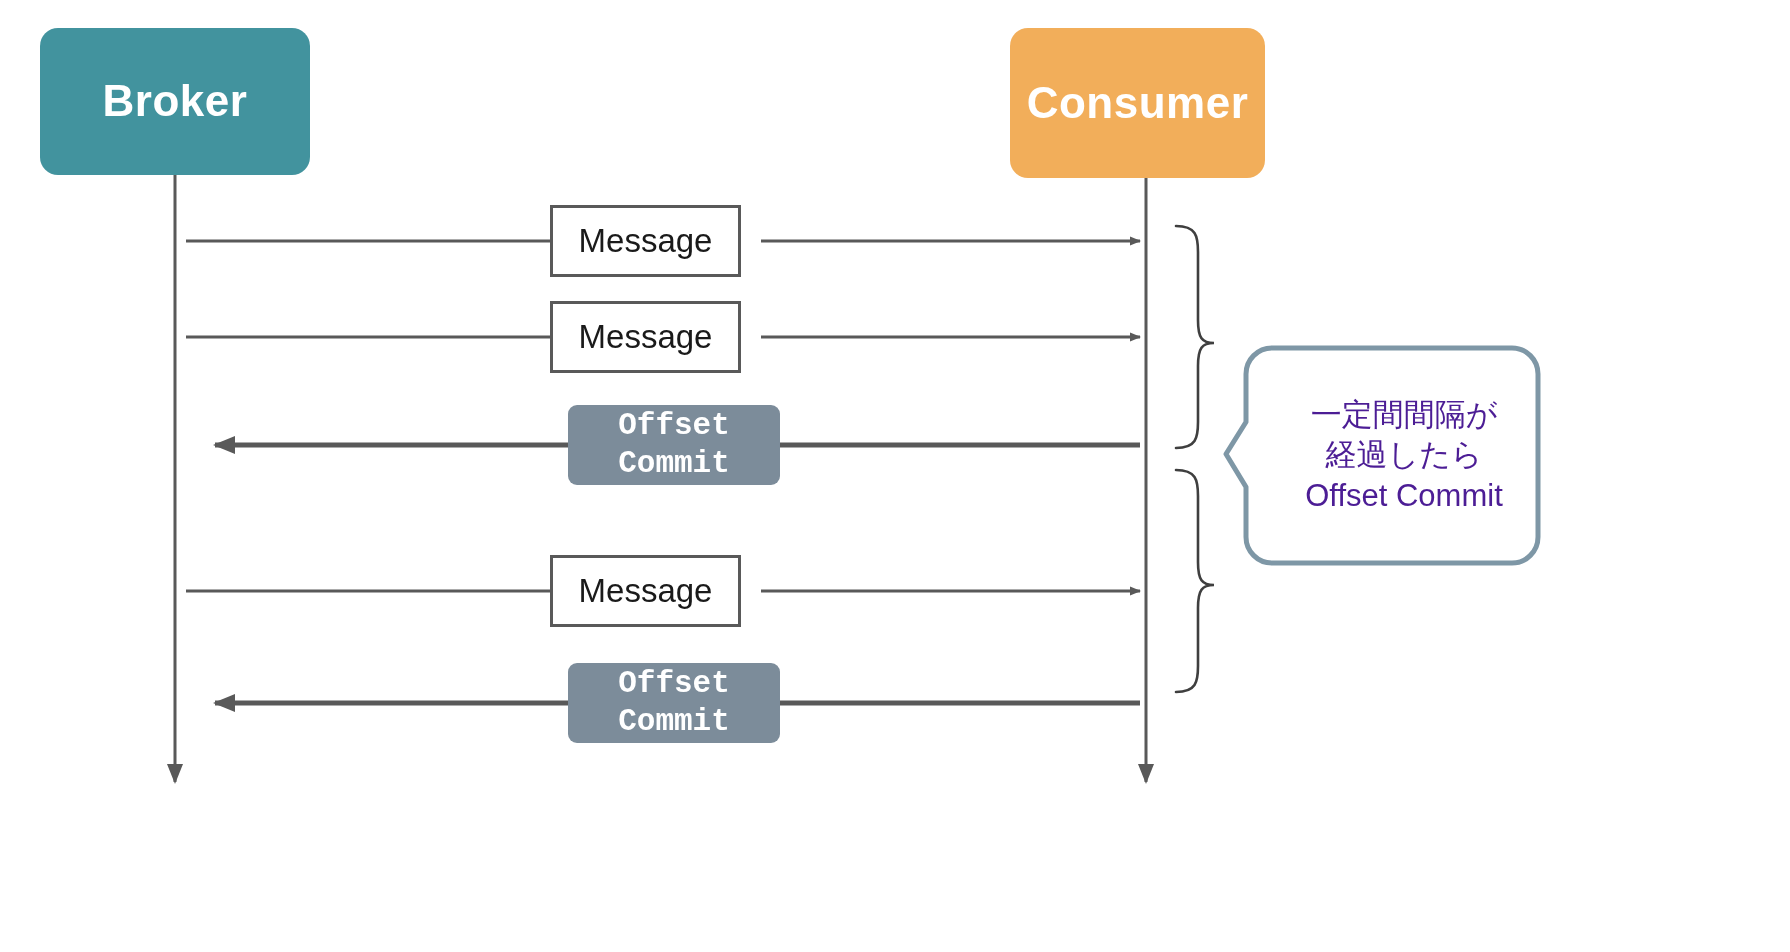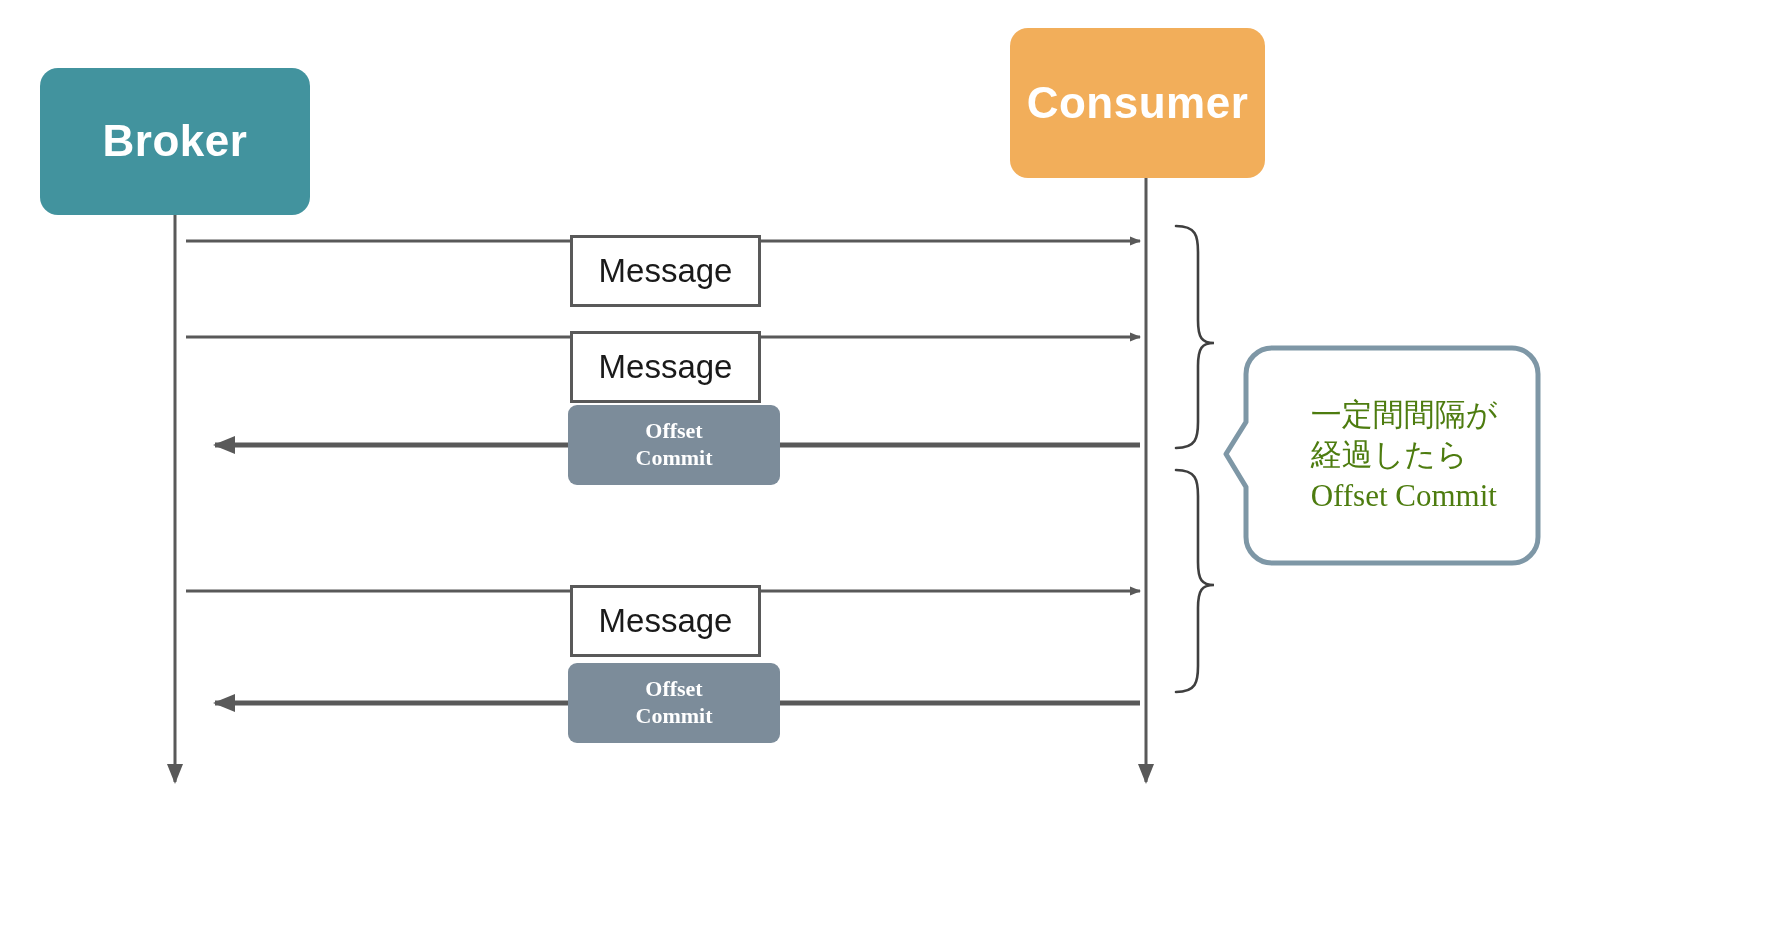--- a/index.html
+++ b/index.html
@@ -42,42 +42,40 @@
     letter-spacing: 0.5px;
     white-space: nowrap;
     font-family: "Liberation Sans", "DejaVu Sans", sans-serif;
   }
   #actor-broker {
     left: 40px;
     top: 28px;
     width: 270px;
     height: 147px;
     background: #42939E;
-    margin-top: 40px;
   }
   #actor-consumer {
     left: 1010px;
     top: 28px;
     width: 255px;
     height: 150px;
     background: #F2AE5A;
   }
   
   .msg-box {
     position: absolute;
     display: flex;
     align-items: center;
     justify-content: center;
     box-sizing: border-box;
     background: #ffffff;
     border: 3px solid #595959;
-    left: 570px;
+    left: 550px;
     width: 191px;
     height: 72px;
-    margin-top: 30px;
   }
   .msg-box .msg-text {
     color: #1a1a1a;
     font-size: 33px;
     line-height: 1.12;
     font-weight: normal;
     white-space: nowrap;
     font-family: "Liberation Sans", "DejaVu Sans", sans-serif;
   }
   
@@ -88,48 +86,48 @@
     justify-content: center;
     box-sizing: border-box;
     background: #7C8C9A;
     border-radius: 9px;
     left: 568px;
     width: 212px;
     height: 80px;
   }
   .commit-box .commit-text {
     color: #ffffff;
-    font-size: 22px;
+    font-size: 31px;
     font-weight: bold;
     line-height: 1.22;
     text-align: center;
-    font-family: Liberation Serif, serif;
+    font-family: Liberation Mono, monospace;
   }
   
   #callout-bubble {
     position: absolute;
     left: 1246px;
     top: 346px;
     width: 294px;
     height: 219px;
     box-sizing: border-box;
     display: flex;
     align-items: center;
     justify-content: center;
   }
   #callout-text {
     position: relative;
     z-index: 2;
-    color: #4d7c0f;
+    color: #4c1d95;
     font-size: 31px;
     line-height: 1.30;
-    text-align: left;
+    text-align: center;
     white-space: pre-line;
     padding-left: 22px;
-    font-family: Liberation Serif, serif;
+    font-family: Liberation Sans, sans-serif;
   }
   .no-select { user-select: none; }
 </style>
 </head>
 <body>
 
 <div id="canvas">
 
   <svg id="diagram-svg" viewBox="0 0 1790 952" xmlns="http://www.w3.org/2000/svg">
     <defs>

